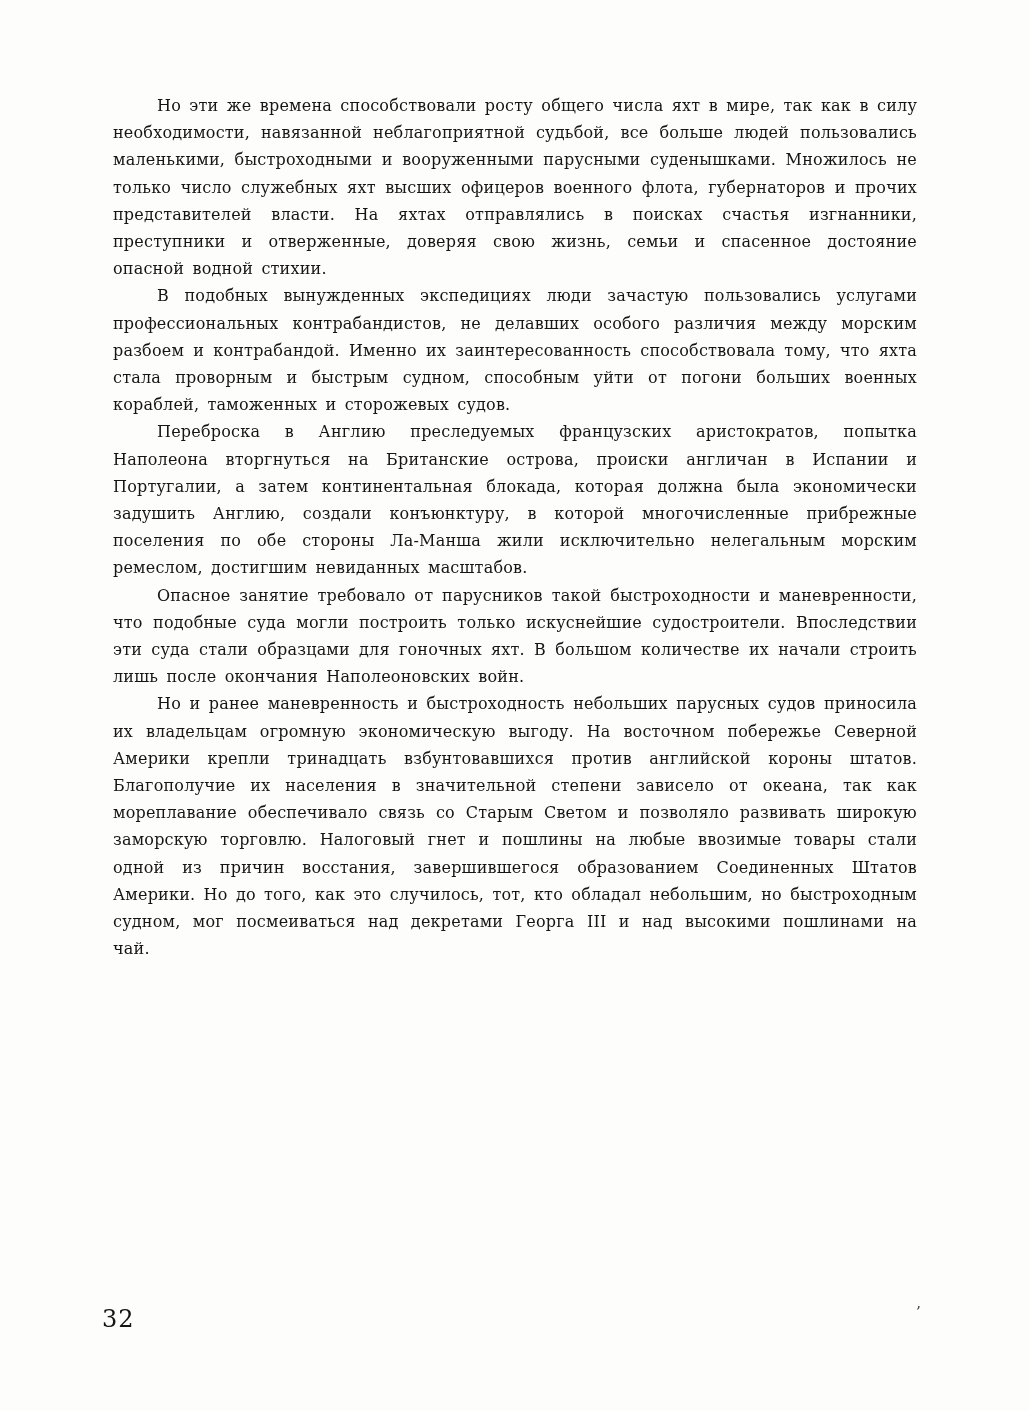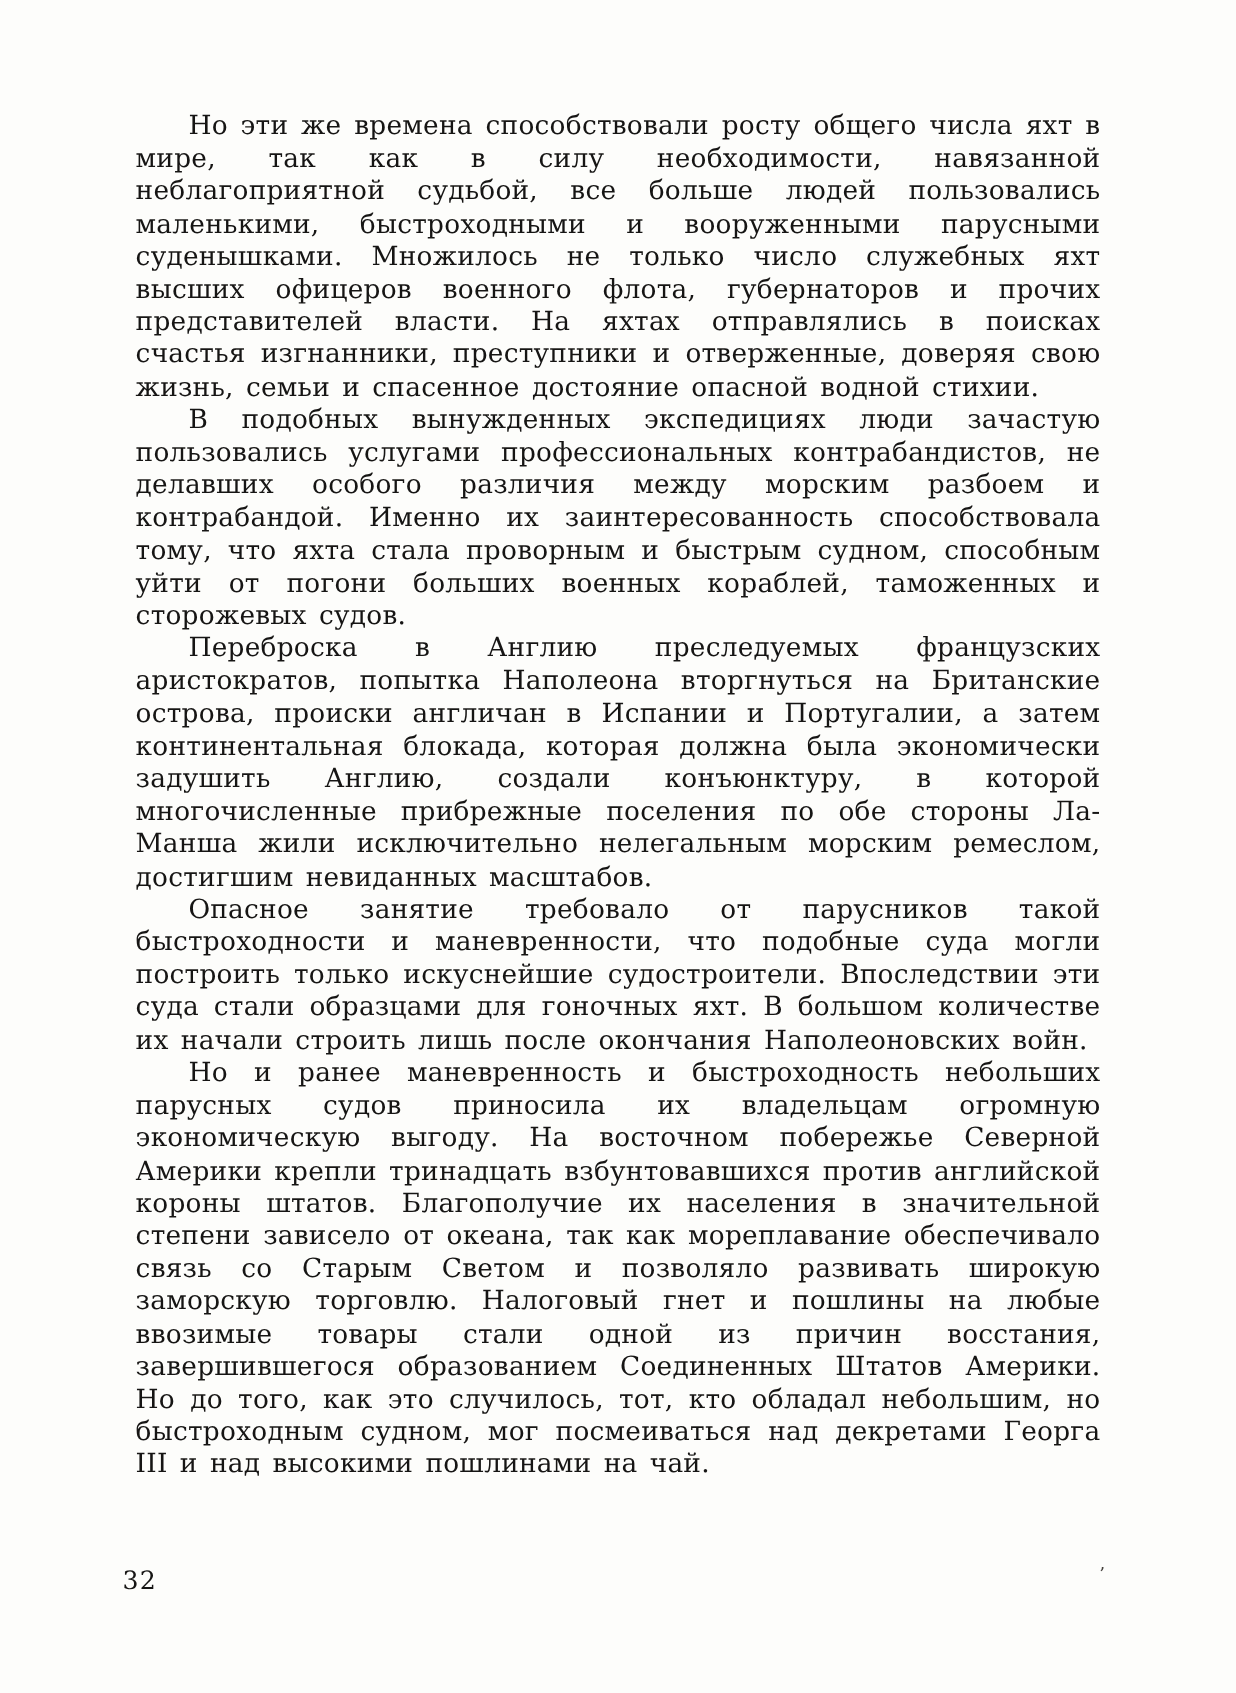--- a/index.html
+++ b/index.html
@@ -14,36 +14,36 @@
       background: #fdfdfb;
       overflow: hidden;
       font-family: "DejaVu Serif", "Liberation Serif", serif;
       color: #161514;
     }
     .text-block {
       position: absolute;
       left: 113px;
       top: 92px;
       width: 804px;
-      font-size: 22px;
+      font-size: 16px;
       line-height: 27.2px;
       text-align: justify;
       letter-spacing: 0.2px;
       word-spacing: 3px;
     }
     .text-block p {
       margin: 0;
       padding: 0;
       text-indent: 44px;
     }
     .page-number {
       position: absolute;
       left: 102px;
       top: 1305px;
-      font-size: 21px;
+      font-size: 24px;
       letter-spacing: 1px;
     }
     .stray-mark {
       position: absolute;
       left: 916px;
       top: 1303px;
       font-size: 15px;
       color: #44403c;
     }
   </style>

